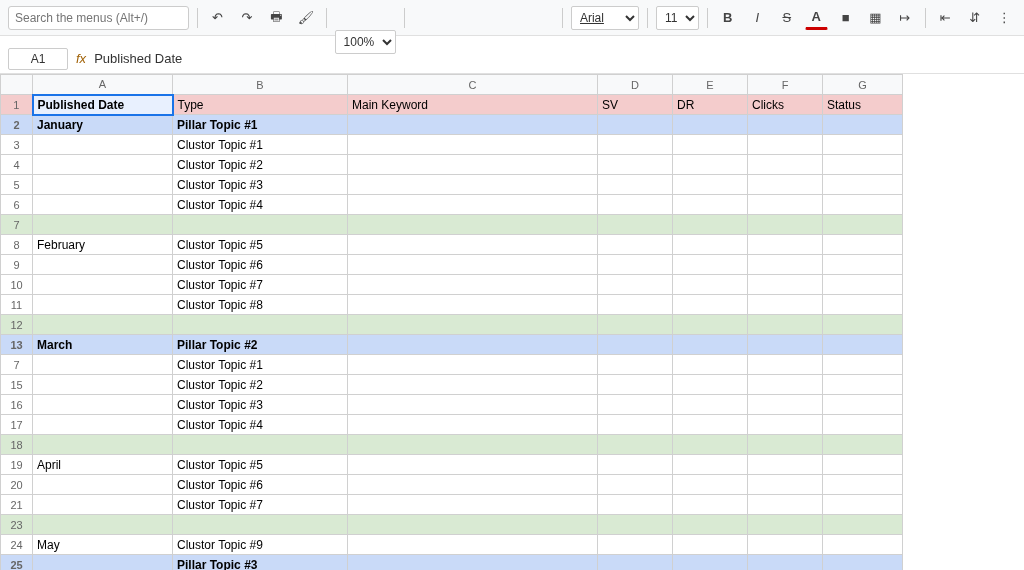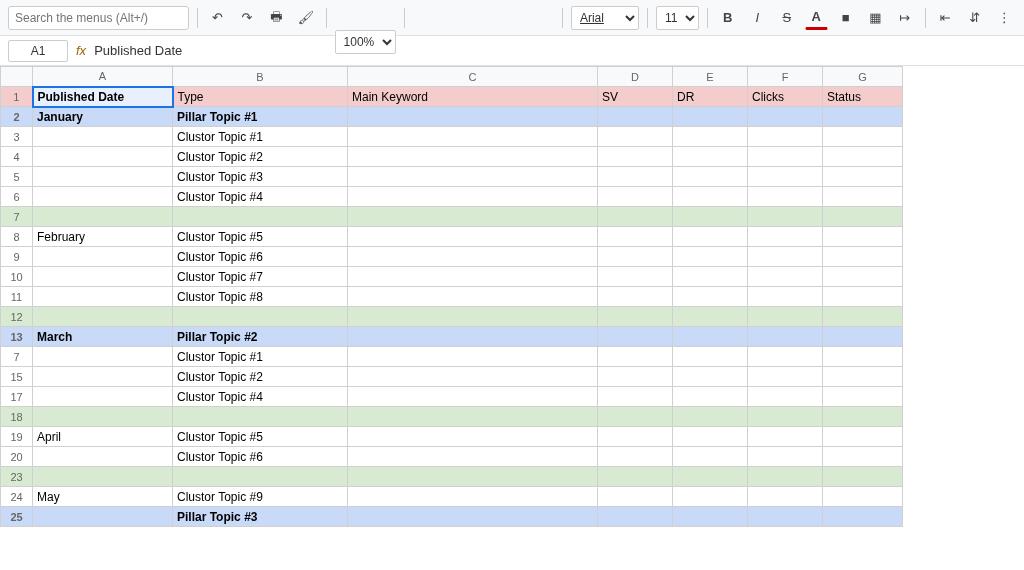--- a/index.html
+++ b/index.html
@@ -59,20 +59,21 @@
 
     
     #formula-bar {
       height: 30px;
       background: #fff;
       border-bottom: 1px solid #e0e0e0;
       display: flex;
       align-items: center;
       padding: 0 8px;
       gap: 8px;
+      margin-top: 8px;
     }
     #cell-ref {
       width: 60px;
       height: 22px;
       border: 1px solid #ccc;
       border-radius: 2px;
       text-align: center;
       font-size: 12px;
       color: #333;
     }
@@ -383,20 +384,30 @@
             <td class="row-num">15</td>
             <td></td>
             <td>Clustor Topic #2</td>
             <td></td>
             <td></td>
             <td></td>
             <td></td>
             <td></td>
           </tr>
           <tr class="cluster-row">
+            <td class="row-num">16</td>
+            <td></td>
+            <td>Clustor Topic #3</td>
+            <td></td>
+            <td></td>
+            <td></td>
+            <td></td>
+            <td></td>
+          </tr>
+          <tr class="cluster-row">
             <td class="row-num">17</td>
             <td></td>
             <td>Clustor Topic #4</td>
             <td></td>
             <td></td>
             <td></td>
             <td></td>
             <td></td>
           </tr>
           <tr class="spacer-row">
@@ -416,20 +427,30 @@
             <td></td>
             <td></td>
             <td></td>
             <td></td>
             <td></td>
           </tr>
           <tr class="cluster-row">
             <td class="row-num">20</td>
             <td></td>
             <td>Clustor Topic #6</td>
+            <td></td>
+            <td></td>
+            <td></td>
+            <td></td>
+            <td></td>
+          </tr>
+          <tr class="cluster-row">
+            <td class="row-num">21</td>
+            <td></td>
+            <td>Clustor Topic #7</td>
             <td></td>
             <td></td>
             <td></td>
             <td></td>
             <td></td>
           </tr>
           <tr class="spacer-row">
             <td class="row-num">23</td>
             <td></td>
             <td></td>

